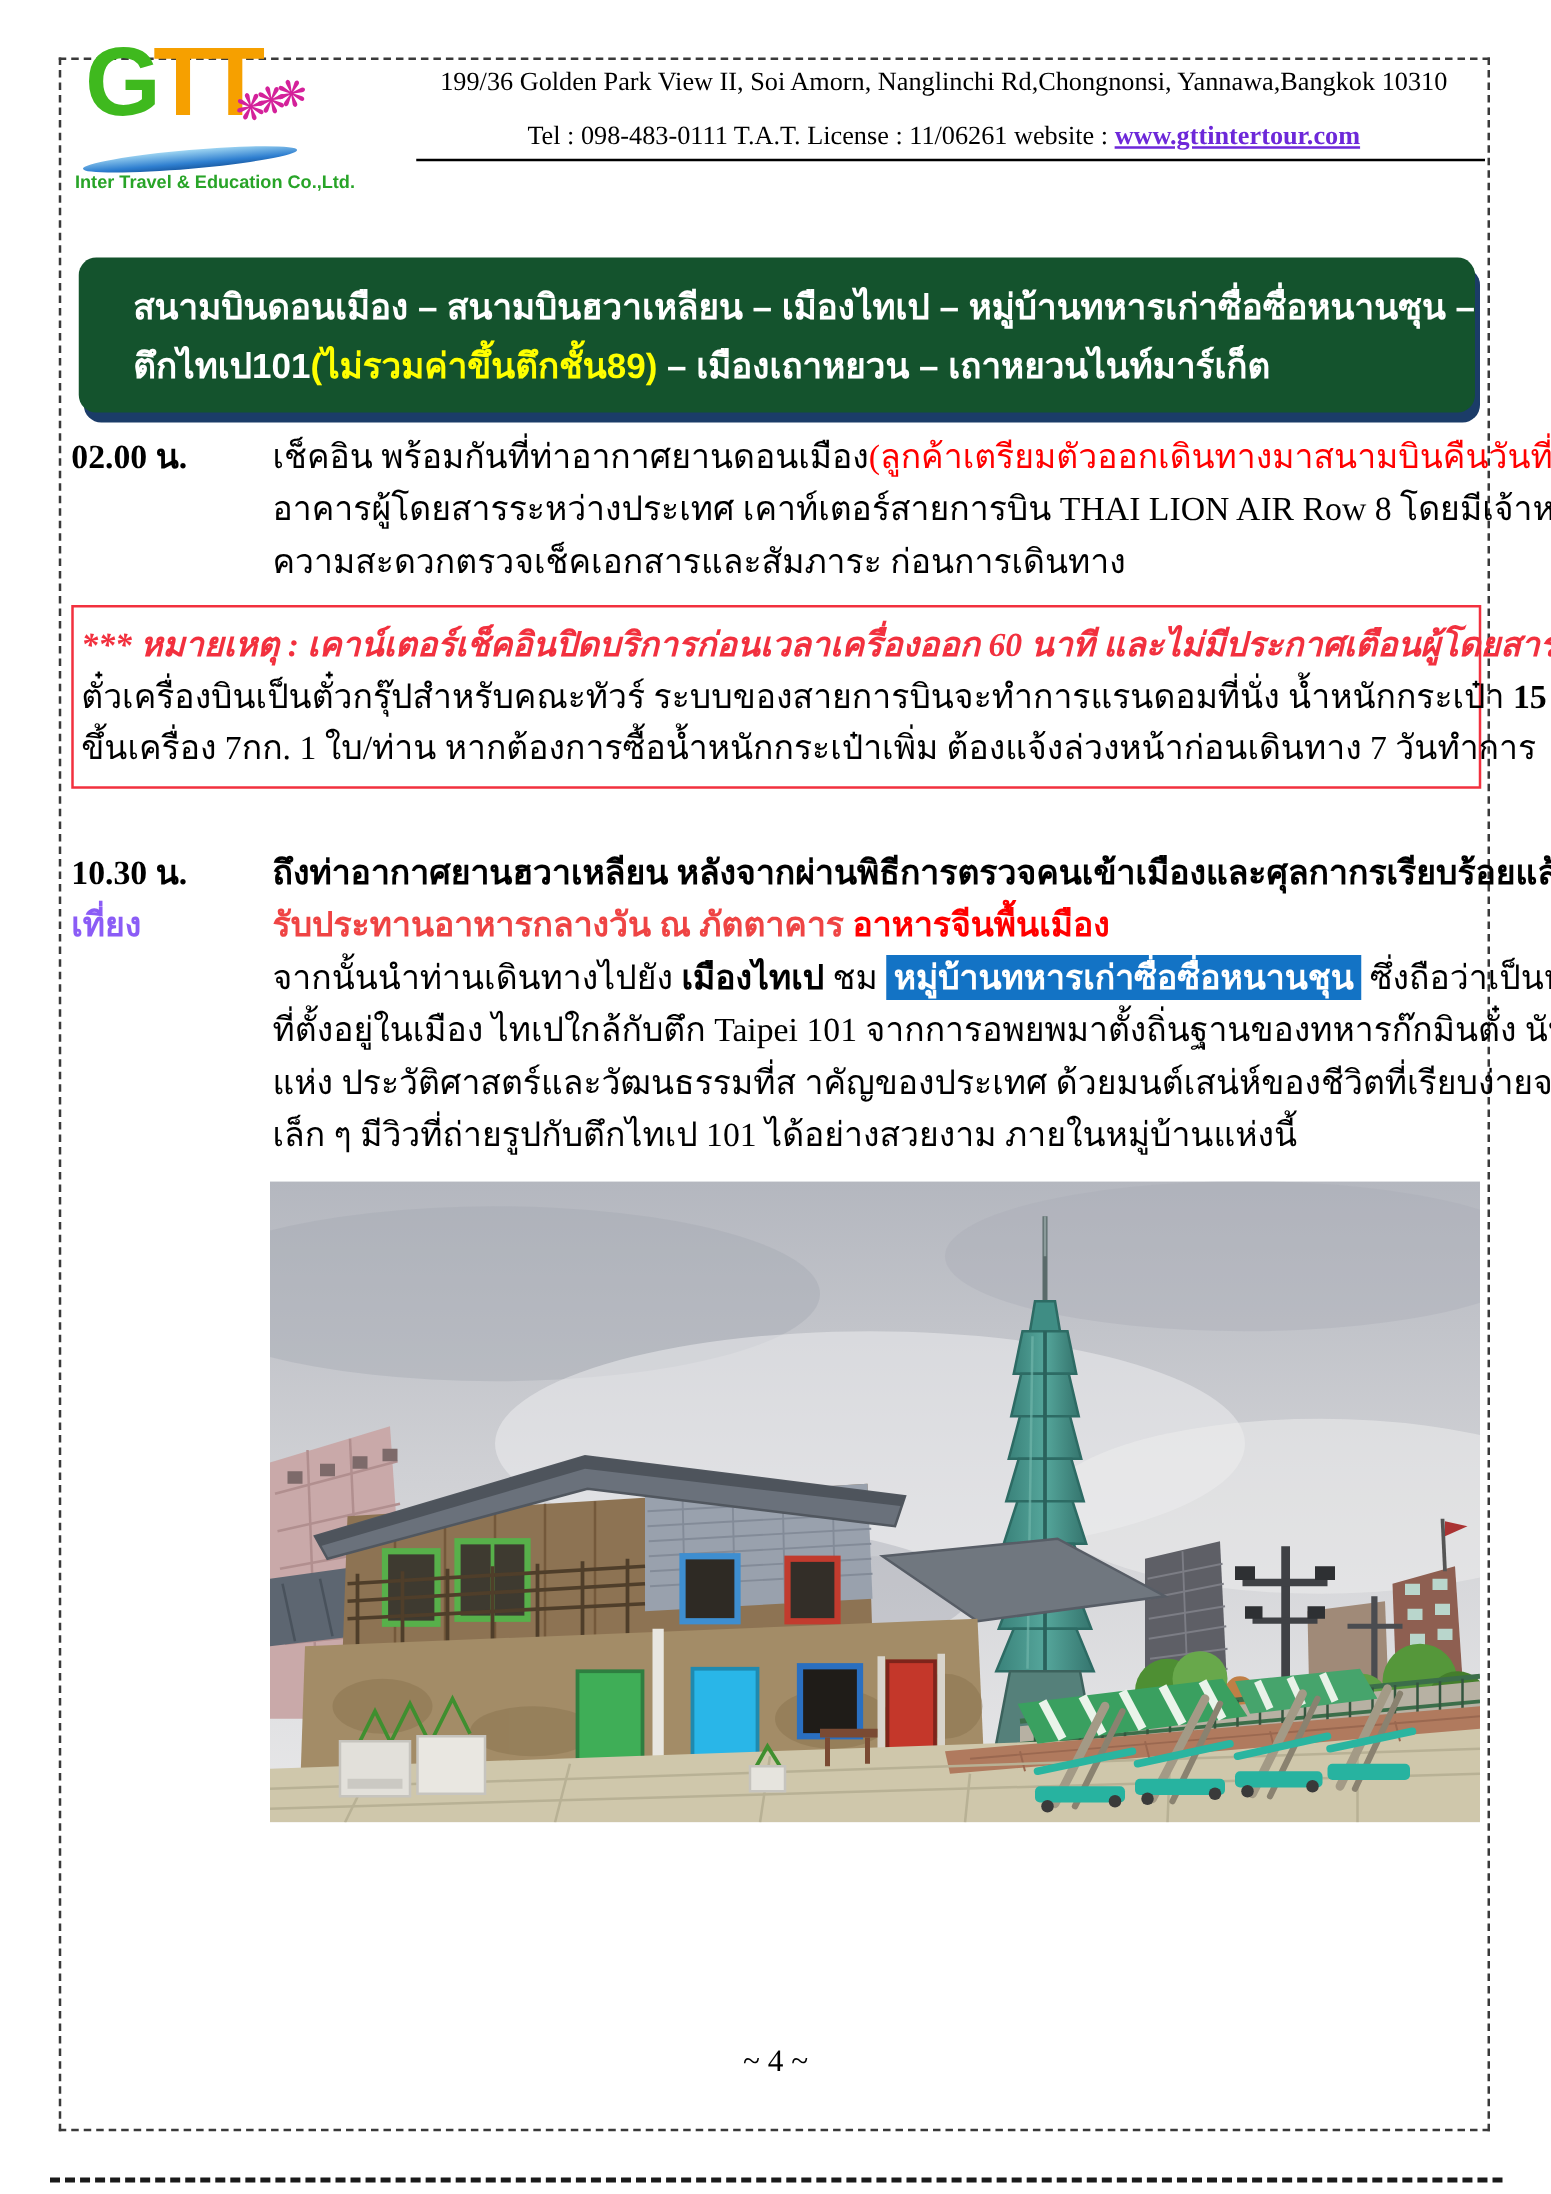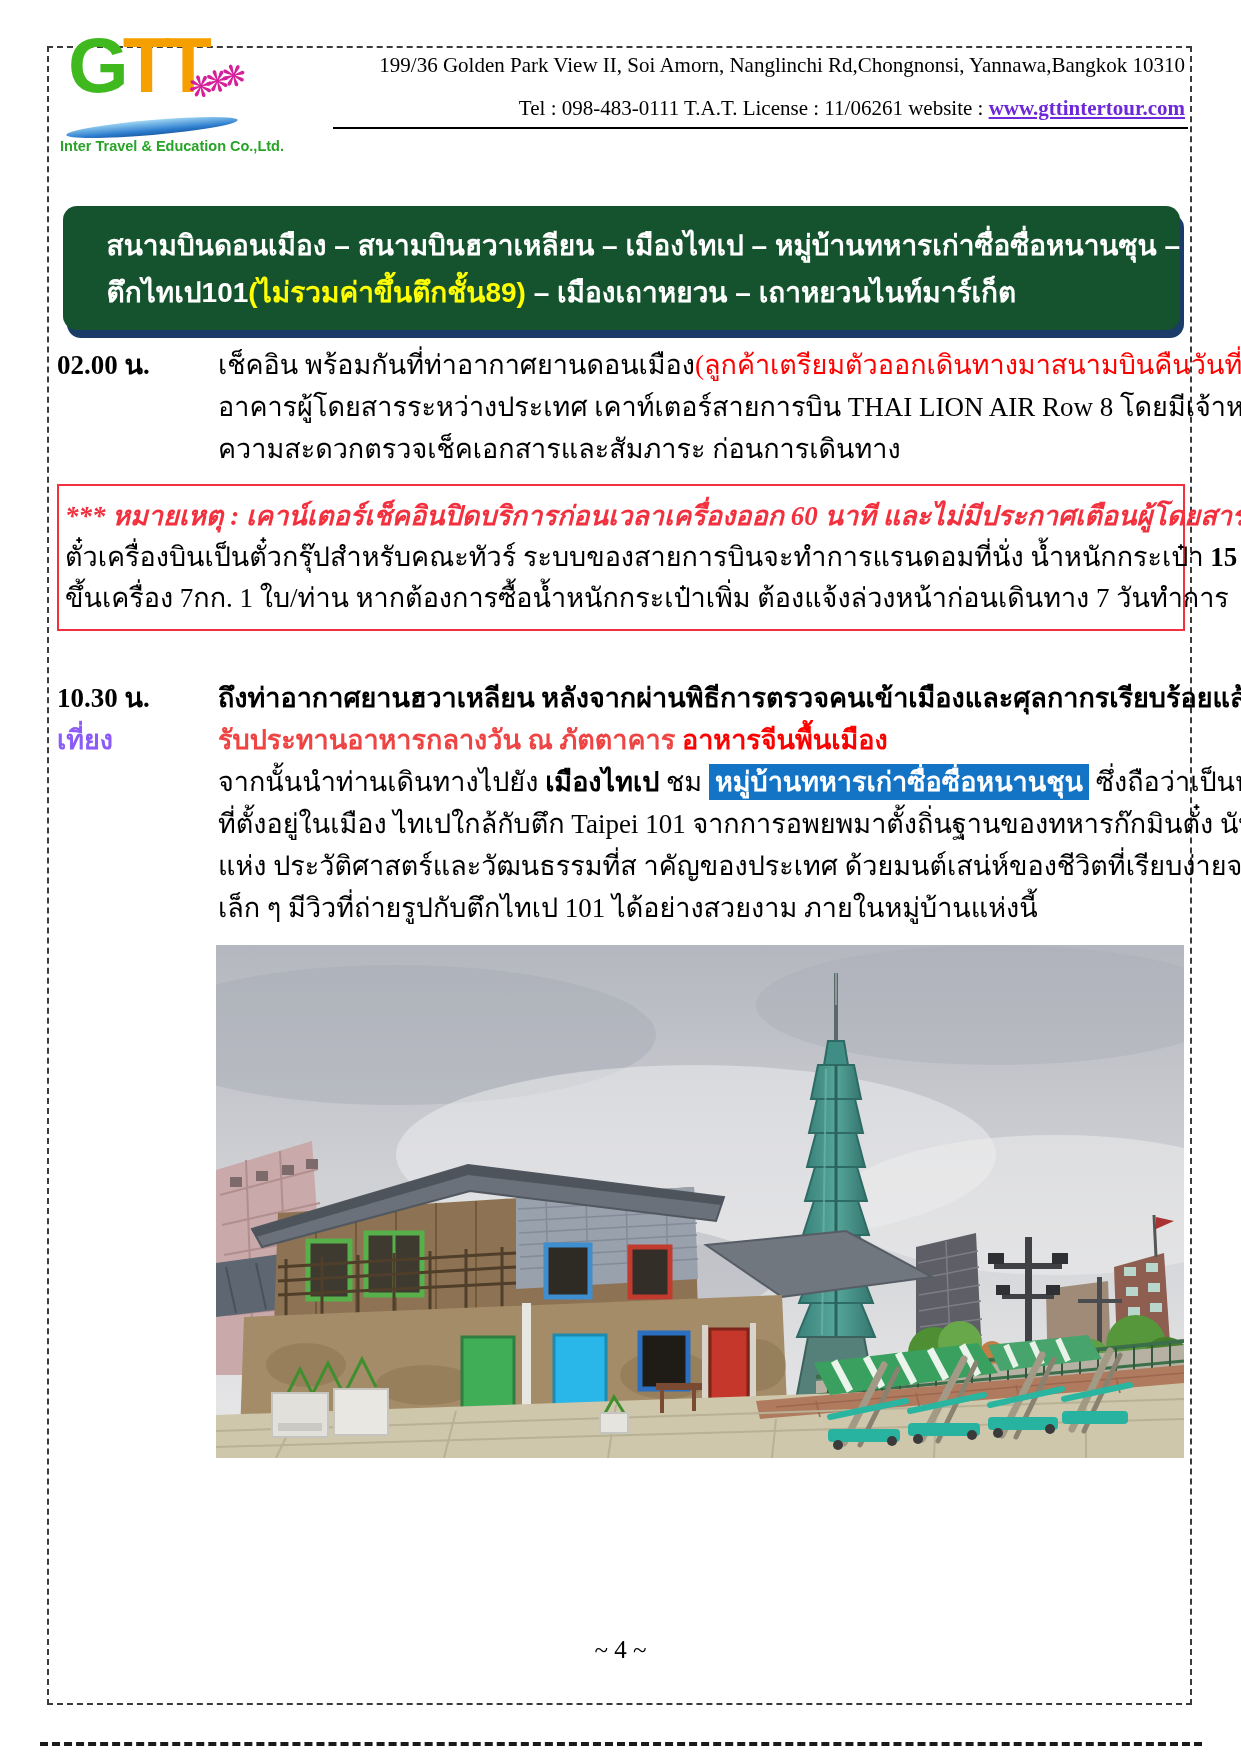--- a/index.html
+++ b/index.html
@@ -13,21 +13,21 @@
                 font-weight:bold;font-size:78px;letter-spacing:-6px;line-height:1;}
   .logo-g{color:#3fb91e;}
   .logo-tt{color:#f6a000;}
   .logo-flowers{position:absolute;left:128px;top:34px;color:#d4219a;font-size:30px;
                 letter-spacing:-8px;transform:rotate(-18deg);line-height:1;}
   .logo-swoosh{position:absolute;left:6px;top:86px;width:172px;height:15px;border-radius:50%;
                background:linear-gradient(180deg,#9ed5f2 0%,#2f7fd0 70%,#1b5ea8 100%);
                transform:rotate(-5deg);}
   .logo-company{position:absolute;left:0px;top:104px;width:215px;font-family:"Liberation Sans",sans-serif;
                 font-weight:bold;font-size:14.5px;color:#28a428;white-space:nowrap;}
-  .header-text{position:absolute;right:56px;top:50px;width:860px;text-align:right;}
+  .header-text{position:absolute;right:56px;top:50px;width:860px;text-align:center;}
   .addr{font-size:21px;line-height:30px;}
   .tel{font-size:21px;line-height:30px;margin-top:13px;}
   .weblink{color:#6d28d9;font-weight:bold;text-decoration:underline;cursor:pointer;}
   .header-rule{position:absolute;left:333px;top:127px;width:855px;border-top:2px solid #000;}
   
   .banner{position:absolute;left:63px;top:206px;width:1117px;height:124px;border-radius:14px;
           background:#14532d;box-shadow:4px 8px 0 0 #1b3c68;color:#fff;display:flex;
           font-family:"Liberation Sans",sans-serif;font-weight:bold;font-size:28px;justify-content:flex-end;}
   .banner .day{flex:none;width:148px;padding:16px 0 0 36px;}
   .banner .route{padding-top:16px;line-height:47px;white-space:nowrap;}

